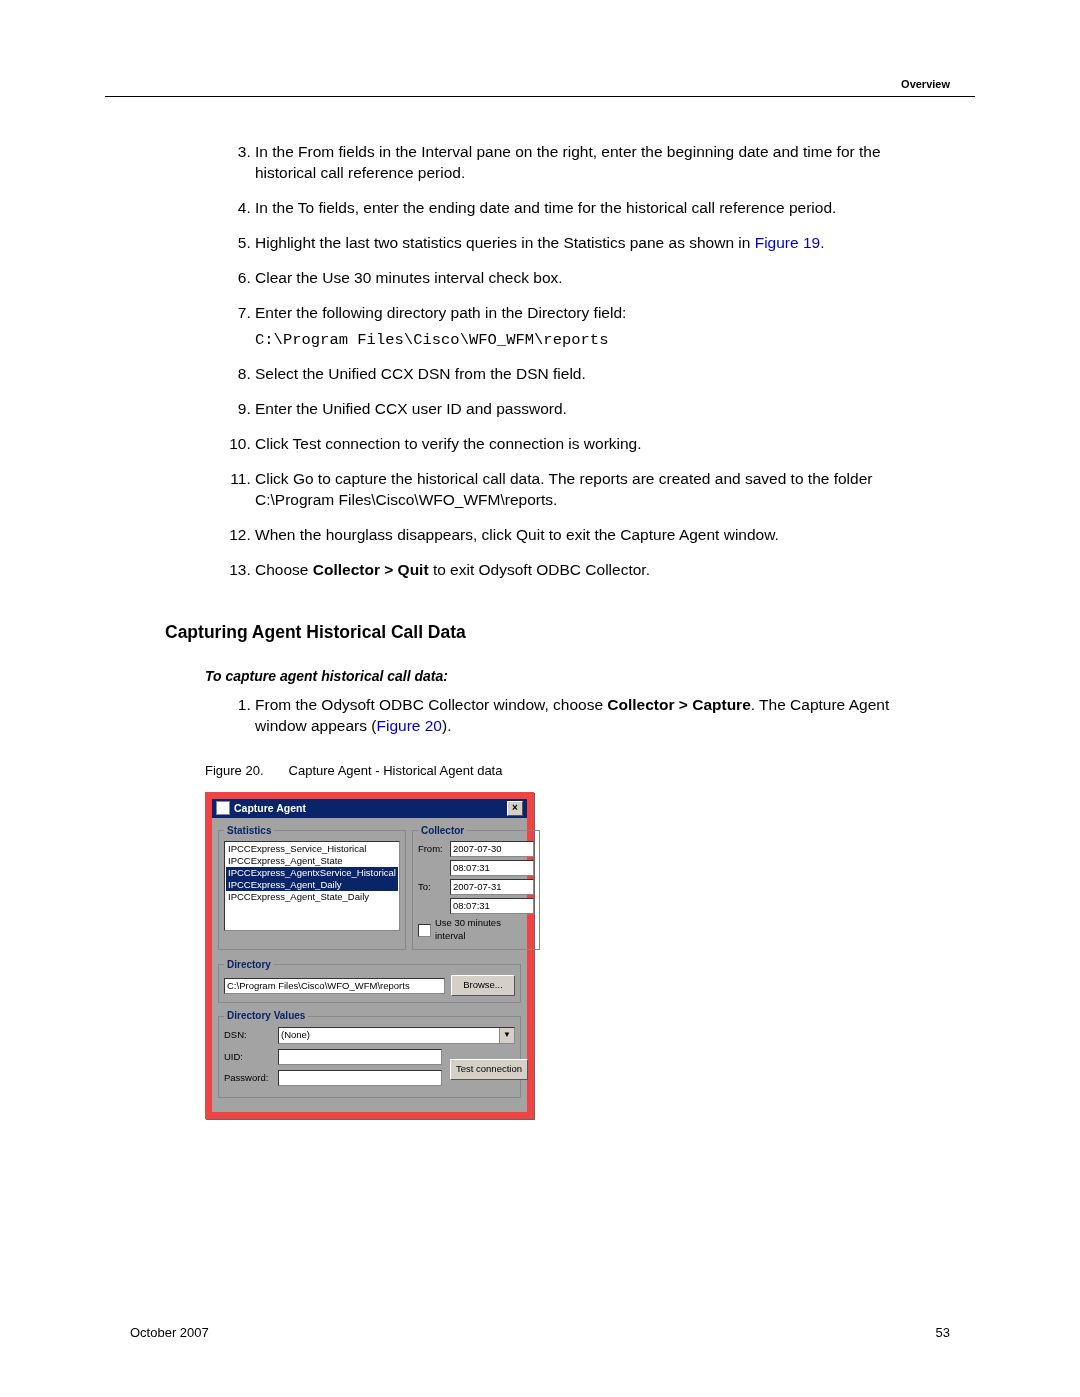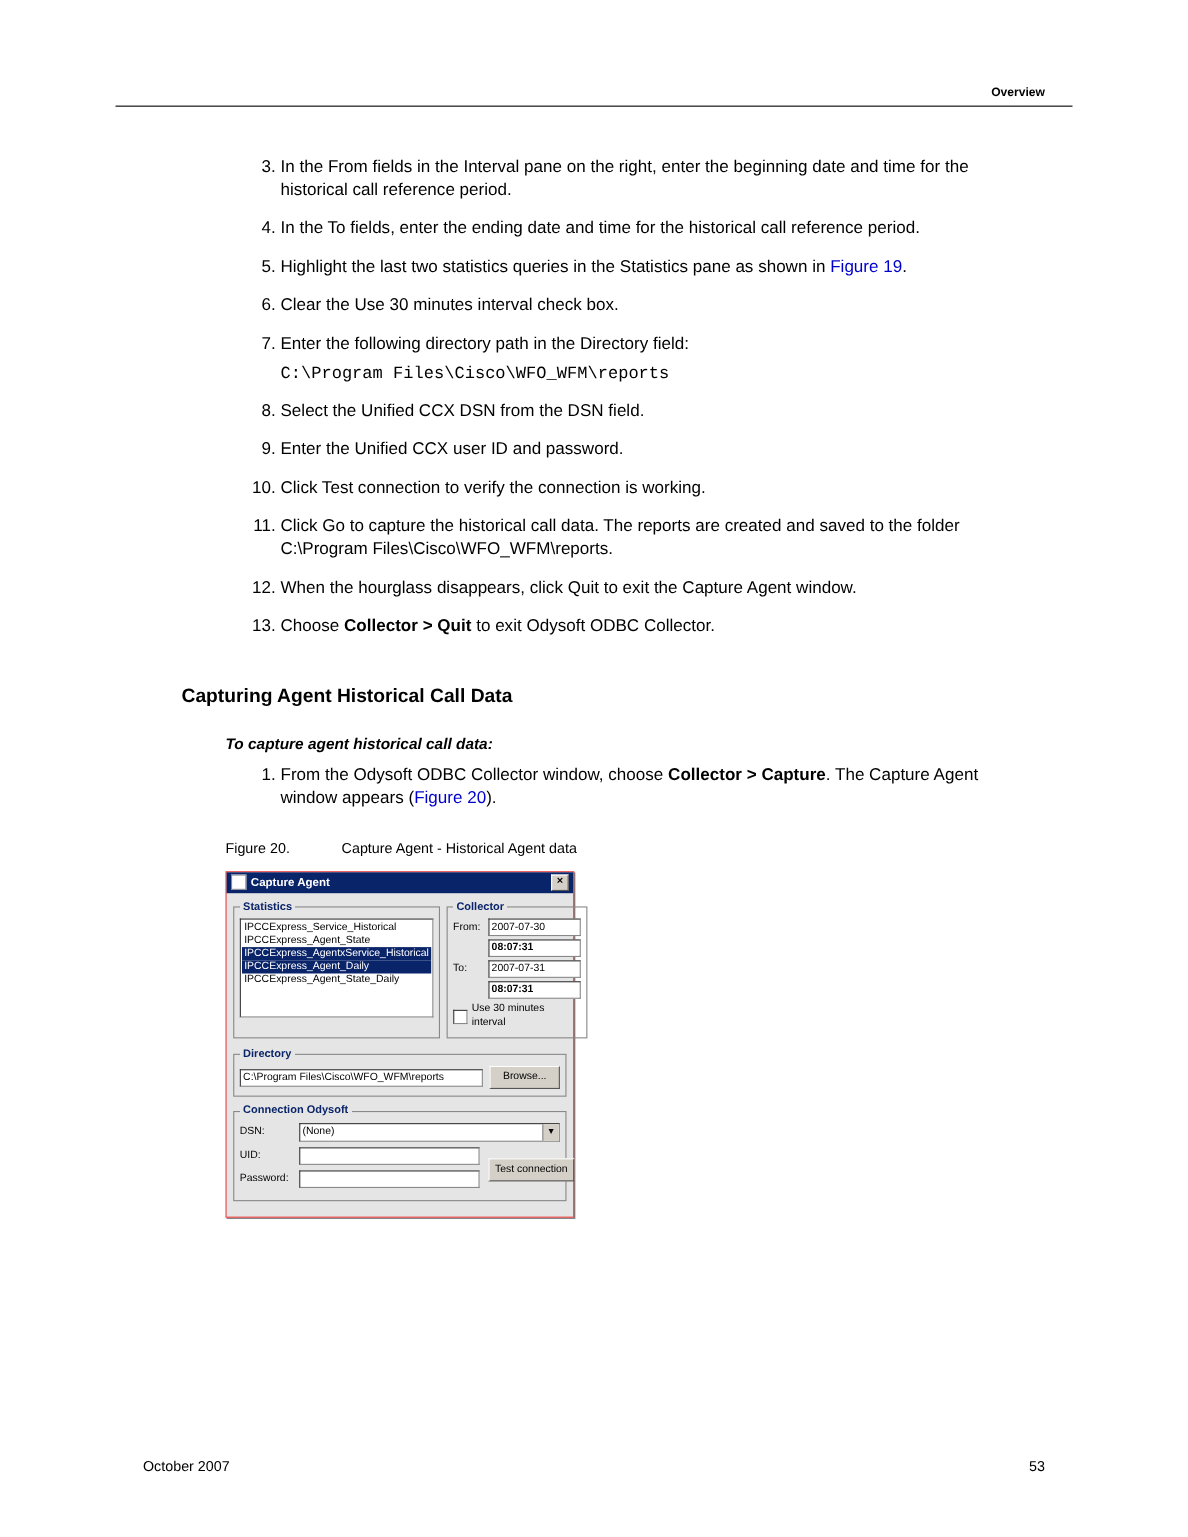--- a/index.html
+++ b/index.html
@@ -64,29 +64,29 @@
   .subhead {
     font-style: italic;
     font-weight: bold;
     font-size: 14px;
     margin: 0 0 10px 0;
   }
   .fig-caption {
     font-size: 13px;
     margin: 25px 0 12px 0;
   }
-  .fig-caption .fnum { margin-right: 47px; }
+  .fig-caption .fnum { margin-right: 25px; }
 
   
   .capture-window {
     width: 315px;
     font-family: Tahoma, Arial, sans-serif;
     font-size: 10px;
-    background: #e5e5e5;
-    border: 1px solid #ef4444;
+    background: #a3a3a3;
+    border: 7px solid #ef4444;
     box-shadow: 1px 1px 0 #666;
     margin-left: 0;
   }
   .titlebar {
     background: linear-gradient(#0a246a, #0a246a);
     color: #fff;
     font-weight: bold;
     font-size: 10.5px;
     padding: 2px 4px;
     display: flex;
@@ -137,21 +137,21 @@
     width: 122px;
   }
   .interval .row { display:flex; align-items:center; margin-bottom:3px; gap:4px; }
   .interval .lbl { width:28px; font-size:9.5px; }
   .txt {
     background:#fff; border:1px inset #888; height:14px;
     font-size:9.5px; padding:0 2px; line-height:14px;
     flex:1;
   }
   .interval .wide { width: 78px; }
-  .interval .narrow { width: 52px; margin-left:32px;font-weight:bold; }
+  .interval .narrow { width: 52px; margin-left:32px; }
   .chk-row { display:flex; align-items:center; gap:4px; font-size:9.5px; margin-top:2px; }
   .chk {
     width:11px; height:11px; background:#fff; border:1px inset #888;
   }
   .dir-row { display:flex; gap:6px; align-items:center; }
   .dir-row .txt { flex:1; }
   .btn {
     background:#d4d0c8;
     border:1px solid #fff;
     border-right-color:#555; border-bottom-color:#555;
@@ -279,21 +279,21 @@
 
         <fieldset class="grp">
           <legend>Directory</legend>
           <div class="dir-row">
             <span class="txt">C:\Program Files\Cisco\WFO_WFM\reports</span>
             <span class="btn">Browse...</span>
           </div>
         </fieldset>
 
         <fieldset class="grp">
-          <legend>Connection Odysoft</legend>
+          <legend>Directory Values</legend>
           <div class="cv-row">
             <span class="clabel">DSN:</span>
             <span class="select">
               <span>(None)</span>
               <span class="arrow"></span>
             </span>
           </div>
           <div class="cv-wrap">
             <div class="cv-left">
               <div class="cv-row">

